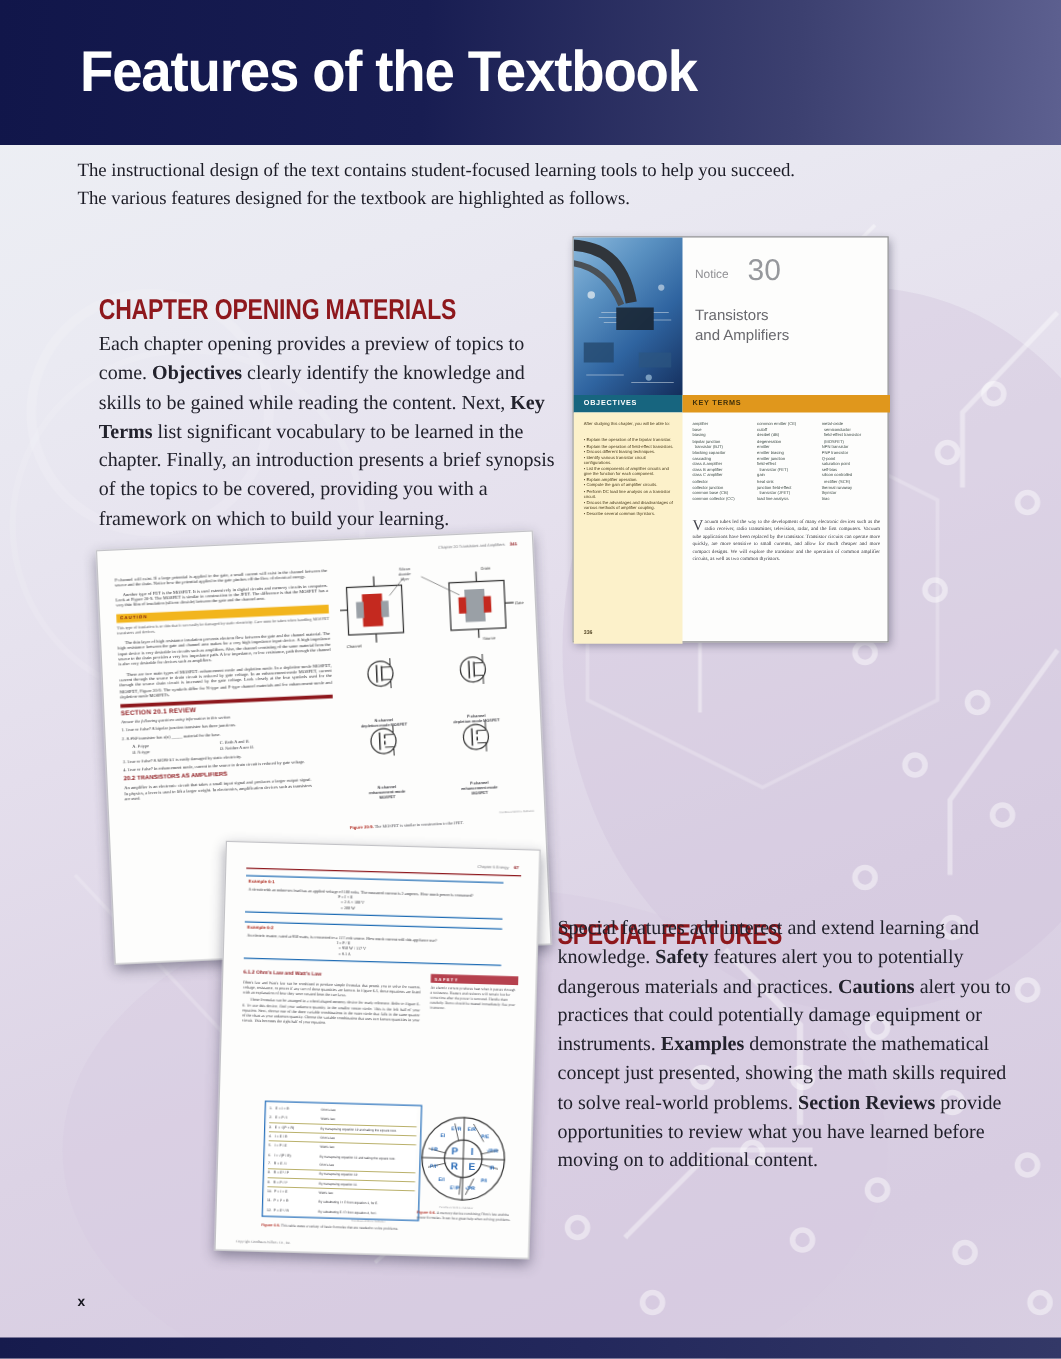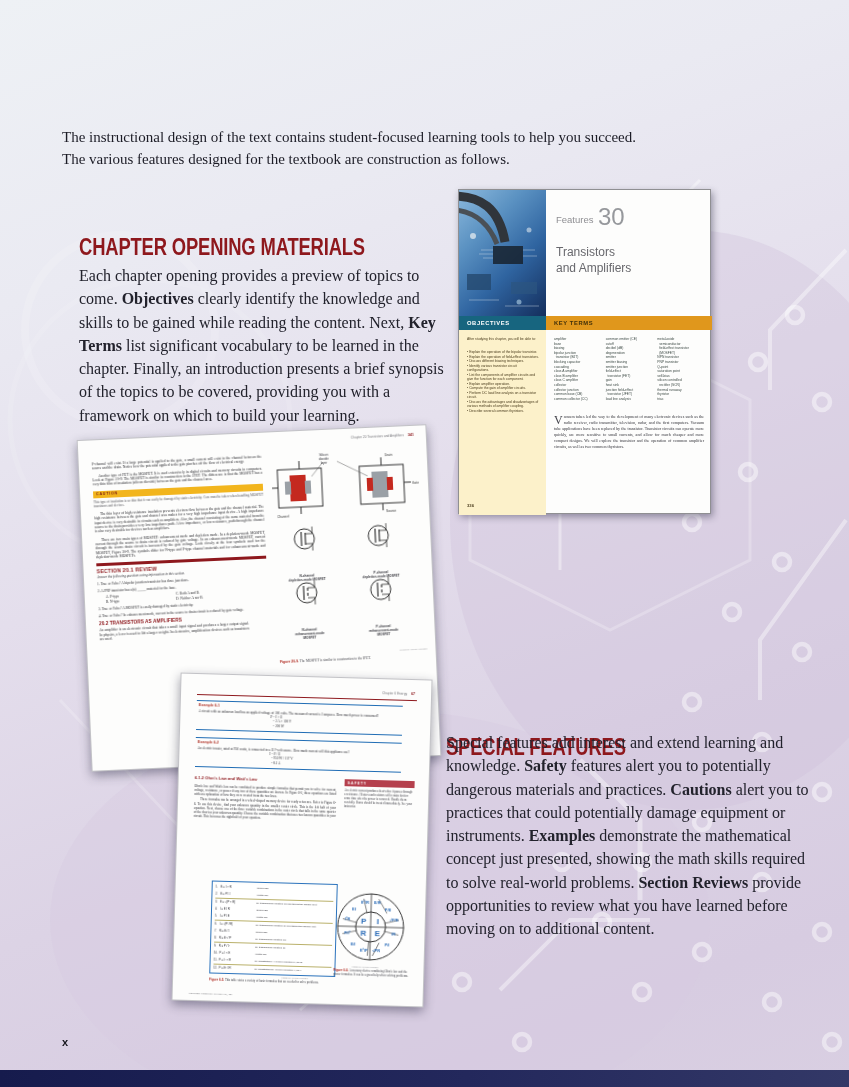--- a/index.html
+++ b/index.html
@@ -171,23 +171,26 @@
         <circle cx="642" cy="992" r="8"></circle>
       <circle cx="772" cy="1002" r="8"></circle>
         <circle cx="832" cy="1042" r="8"></circle>
         <circle cx="602" cy="922" r="8"></circle>
       <circle cx="562" cy="862" r="8"></circle>
         <circle cx="522" cy="1042" r="8"></circle>
         <circle cx="462" cy="982" r="8"></circle>
     </g>
   </svg>
 
+  <header class="banner">
+    <h1>Features of the Textbook</h1>
+  </header>
 
   <p class="intro">The instructional design of the text contains student-focused learning tools to help you succeed.
-The various features designed for the textbook are construction as follows.</p>
+The various features designed for the textbook are highlighted as follows.</p>
 
   <h2 class="feat-head co">CHAPTER OPENING MATERIALS</h2>
   <p class="feat-para co"><span>Each chapter opening provides a preview of topics to come. </span><b>Objectives</b><span> clearly identify the knowledge and skills to be gained while reading the content. Next, </span><b>Key Terms</b><span> list significant vocabulary to be learned in the chapter. Finally, an introduction presents a brief synopsis of the topics to be covered, providing you with a framework on which to build your learning.</span></p>
 
   <h2 class="feat-head sf">SPECIAL FEATURES</h2>
   <p class="feat-para sf"><span>Special features add interest and extend learning and knowledge. </span><b>Safety</b><span> features alert you to potentially dangerous materials and practices. </span><b>Cautions</b><span> alert you to practices that could potentially damage equipment or instruments. </span><b>Examples</b><span> demonstrate the mathematical concept just presented, showing the math skills required to solve real-world problems. </span><b>Section Reviews</b><span> provide opportunities to review what you have learned before moving on to additional content.</span></p>
 
   <div class="thumb opener">
     <div class="op-photo">
       <svg width="87" height="126" viewBox="0 0 87 126">
@@ -203,21 +206,21 @@
             <line x1="10" y1="110" x2="40" y2="110"></line>
           <line x1="46" y1="116" x2="80" y2="116"></line>
         </g>
         <path d="M-6 6 C 22 6, 40 18, 46 52" stroke="#30353b" stroke-width="9" fill="none"></path>
         <path d="M-4 20 C 16 22, 30 34, 38 54" stroke="#4a5056" stroke-width="5" fill="none"></path>
         <circle cx="14" cy="46" r="3" fill="#dce6ee" opacity="0.8"></circle>
         <circle cx="70" cy="40" r="2.5" fill="#dce6ee" opacity="0.6"></circle>
         <circle cx="60" cy="112" r="2.5" fill="#9fc0d8" opacity="0.7"></circle>
       </svg>
     </div>
-    <span class="op-chlabel">Features</span>
+    <span class="op-chlabel">Notice</span>
     <span class="op-chnum">30</span>
     <div class="op-title">Transistors
 and Amplifiers</div>
     <div class="op-objbar">OBJECTIVES</div>
     <div class="op-ktbar">KEY TERMS</div>
     <div class="op-cream">
       <div class="op-obj-intro">After studying this chapter, you will be able to:</div>
       <div class="op-objs">•  Explain the operation of the bipolar transistor.
 •  Explain the operation of field-effect transistors.
 •  Discuss different biasing techniques.

